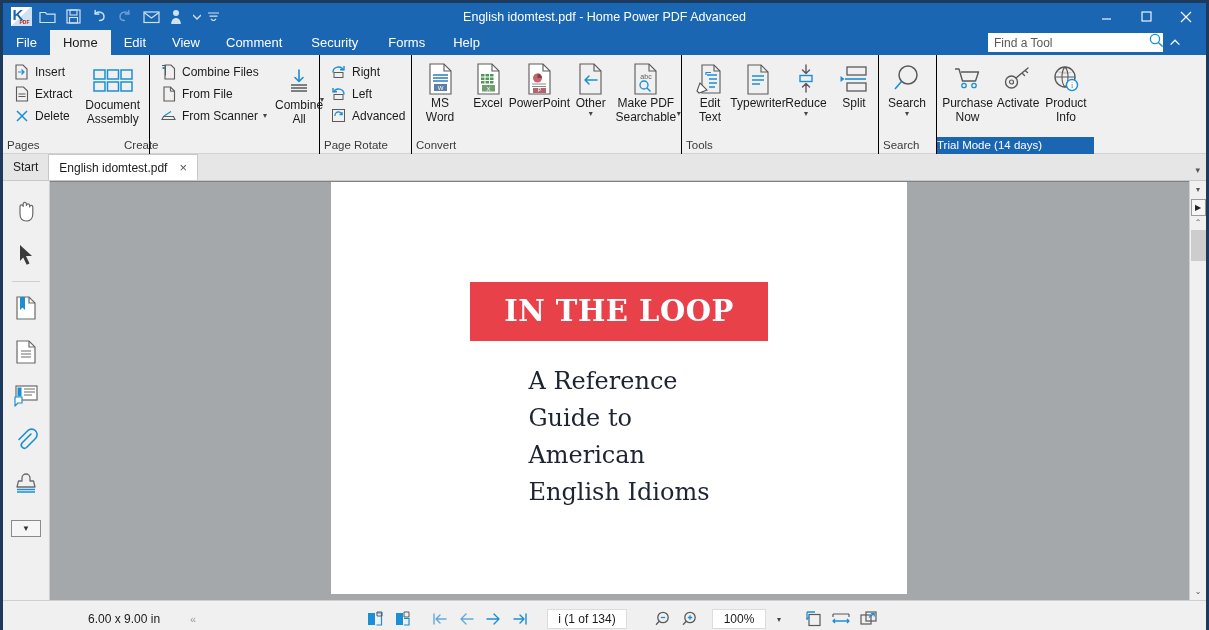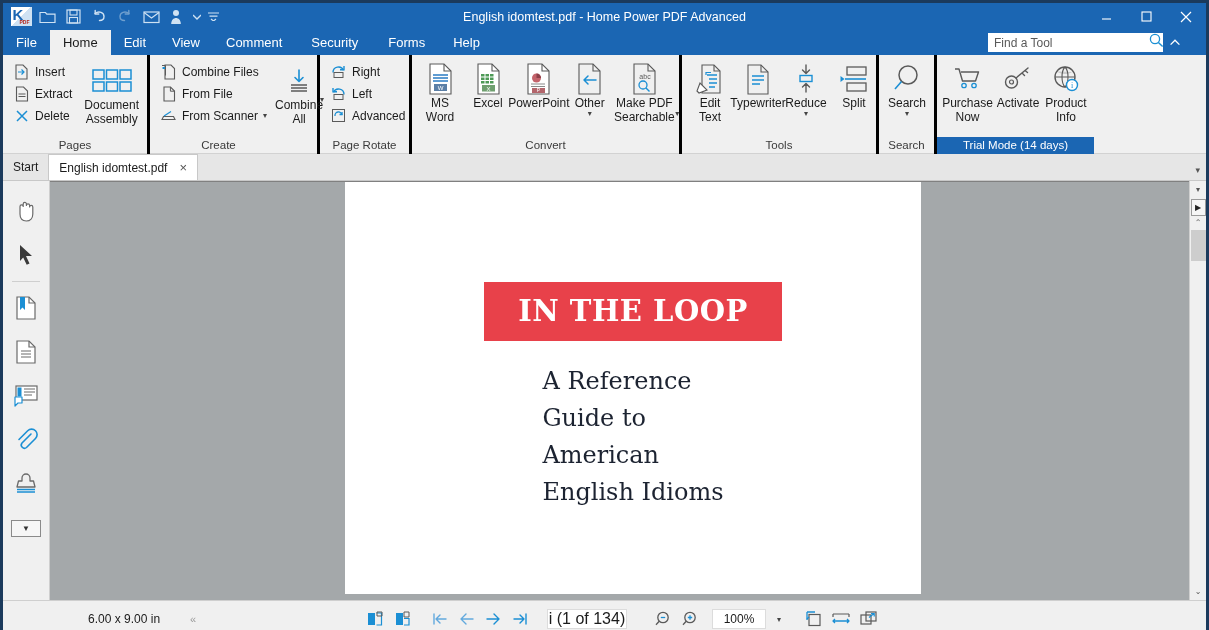--- a/index.html
+++ b/index.html
@@ -82,27 +82,27 @@
   }
   
   .ribbon {
     height: 99px; background: #f0f0f0;
     border-bottom: 1px solid #d2d2d2;
     display: flex; position: relative;
   }
   .rgroup {
     position: relative; height: 99px;
     display: flex; flex-direction: column;
-    border-right: 3px solid #000000;
+    border-right: 1px solid #000000;
     padding: 0 4px;
   }
   .rgroup:last-child { border-right: none; }
   .rgroup-body { flex: 1; display: flex; align-items: flex-start; padding-top: 6px; }
   .rgroup-label {
-    height: 17px; text-align: center; font-size: 11.5px; color: #3a3a3a;
+    height: 17px; text-align: left; font-size: 11.5px; color: #3a3a3a;
     line-height: 17px;
   }
   .rgroup-label.trial {
     background: #1b66b3; color: #fff; margin: 0 -4px; line-height:17px;
   }
   .small-col { display: flex; flex-direction: column; gap: 1px; padding-left:2px;}
   .small-btn {
     display: flex; align-items: center; gap: 5px;
     height: 21px; padding: 0 6px 0 4px; font-size: 12px; color: #1b1b1b;
     white-space: nowrap; cursor: default;
@@ -139,21 +139,21 @@
   }
   .lb-btn {
     width: 38px; height: 44px; display: flex; align-items: center; justify-content: center;
   }
   .lb-sep { width: 28px; height: 1px; background: #cfcfcf; margin: 4px 0; }
   .viewport {
     flex: 1; background: #a4a8aa; position: relative; overflow: hidden;
     border-top: 1px solid #808080;
   }
   .page {
-    position: absolute; left: 295px; top: 0px; width: 576px; height: 412px;
+    position: absolute; left: 281px; top: 0px; width: 576px; height: 412px;
     background: #ffffff;
     display: flex; flex-direction: column; align-items: center;
   }
   .doc-banner {
     margin-top: 100px;
     background: #e8414a; color: #ffffff;
     font-family: "DejaVu Serif", serif;
     font-weight: bold; font-size: 29px; letter-spacing: 0.5px;
     padding: 12px 34px 13px;
   }
@@ -182,21 +182,21 @@
   }
   .pagesize { font-size: 12px; color: #1b1b1b; margin-left: 85px; }
   .sb-collapse { margin-left: 30px; font-size: 11px; color: #9a9a9a; }
   .sb-center {
     position: absolute; left: 360px; display: flex; align-items: center; gap: 3px;
   }
   .sb-btn { width: 24px; height: 24px; display:flex;align-items:center;justify-content:center; }
   .pagefield {
     width: 80px; height: 20px; background: #ffffff; border: 1px solid #dcdcdc;
     display: flex; align-items: center; justify-content: center;
-    font-size: 16px; color: #1b1b1b; margin: 12px 12px;
+    font-size: 12px; color: #1b1b1b; margin: 12px 12px;
   }
   .zoomfield {
     width: 54px; height: 20px; background: #ffffff; border: 1px solid #dcdcdc;
     display: flex; align-items: center; justify-content: center;
     font-size: 12px; color: #1b1b1b; margin-left: 6px;
   }
   .zoomcaret { width: 20px; height: 20px; display:flex;align-items:center;justify-content:center;font-size:8px;color:#444; }
   .gap-l { margin-left: 10px; }
 </style>
 </head>

